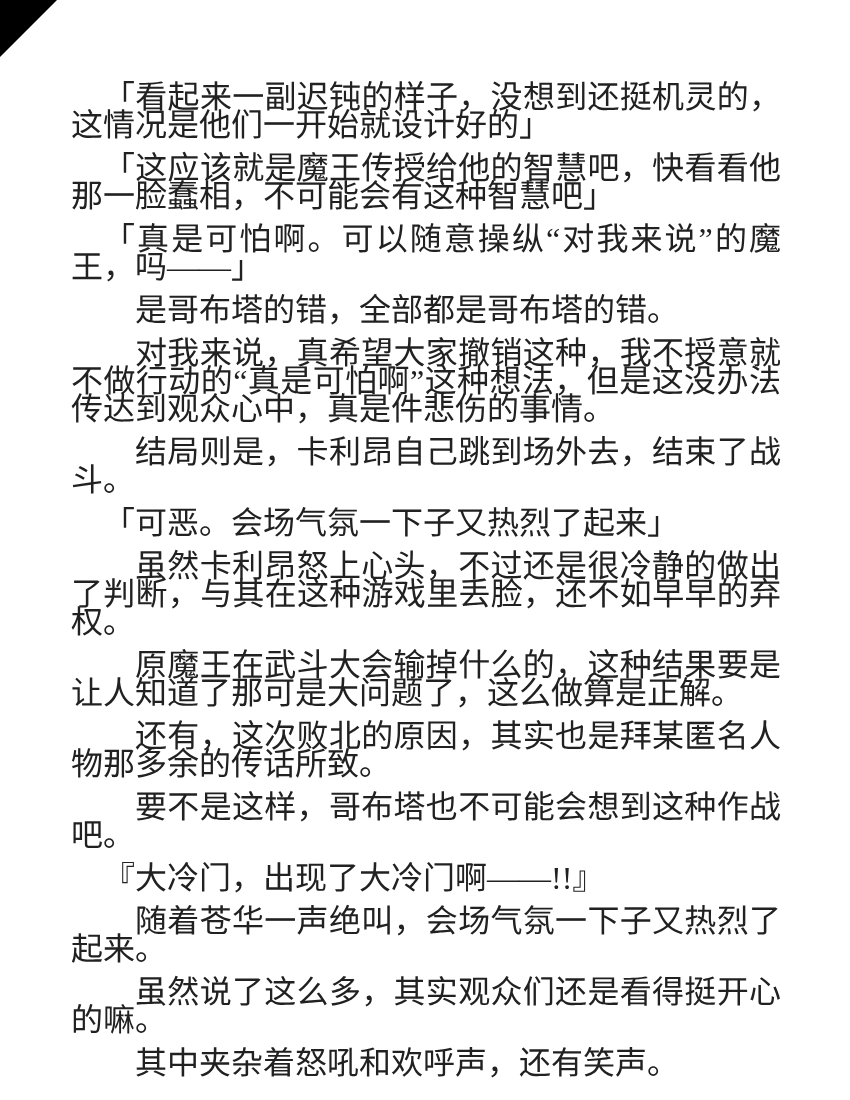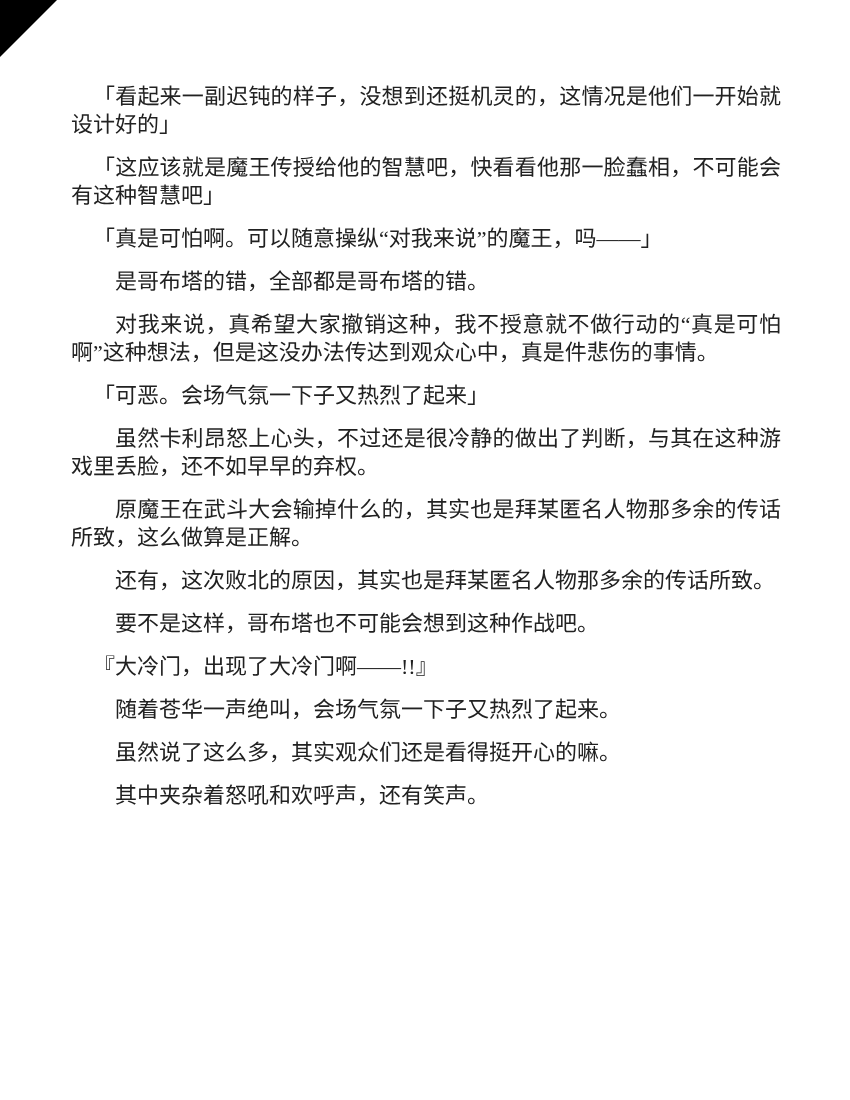--- a/index.html
+++ b/index.html
@@ -23,21 +23,21 @@
     height: 57px;
     background: #000000;
     clip-path: polygon(0 0, 100% 0, 0 100%);
   }
   .content {
     position: absolute;
     top: 83px;
     left: 71px;
     width: 710px;
     color: #212121;
-    font-size: 22px;
+    font-size: 32px;
     line-height: 28px;
     text-align: justify;
     letter-spacing: 0;
   }
   .content p {
     margin: 0 0 15px 0;
     padding: 0;
   }
   .content p.quote {
     text-indent: 1em;
@@ -50,23 +50,24 @@
 <body>
 
 <div class="page">
   <div class="corner-fold"></div>
   <div class="content">
     <p class="quote">「看起来一副迟钝的样子，没想到还挺机灵的，这情况是他们一开始就设计好的」</p>
     <p class="quote">「这应该就是魔王传授给他的智慧吧，快看看他那一脸蠢相，不可能会有这种智慧吧」</p>
     <p class="quote">「真是可怕啊。可以随意操纵“对我来说”的魔王，吗——」</p>
     <p class="narr">是哥布塔的错，全部都是哥布塔的错。</p>
     <p class="narr">对我来说，真希望大家撤销这种，我不授意就不做行动的“真是可怕啊”这种想法，但是这没办法传达到观众心中，真是件悲伤的事情。</p>
+    <p class="narr">结局则是，卡利昂自己跳到场外去，结束了战斗。</p>
     <p class="quote">「可恶。会场气氛一下子又热烈了起来」</p>
     <p class="narr">虽然卡利昂怒上心头，不过还是很冷静的做出了判断，与其在这种游戏里丢脸，还不如早早的弃权。</p>
-    <p class="narr">原魔王在武斗大会输掉什么的，其实也是拜某匿名人物那多余的传话所致，这么做算是正解。</p>
+    <p class="narr">原魔王在武斗大会输掉什么的，这种结果要是让人知道了那可是大问题了，这么做算是正解。</p>
     <p class="narr">还有，这次败北的原因，其实也是拜某匿名人物那多余的传话所致。</p>
     <p class="narr">要不是这样，哥布塔也不可能会想到这种作战吧。</p>
     <p class="quote">『大冷门，出现了大冷门啊——!!』</p>
     <p class="narr">随着苍华一声绝叫，会场气氛一下子又热烈了起来。</p>
     <p class="narr">虽然说了这么多，其实观众们还是看得挺开心的嘛。</p>
     <p class="narr">其中夹杂着怒吼和欢呼声，还有笑声。</p>
   </div>
 </div>
 
 </body></html>

